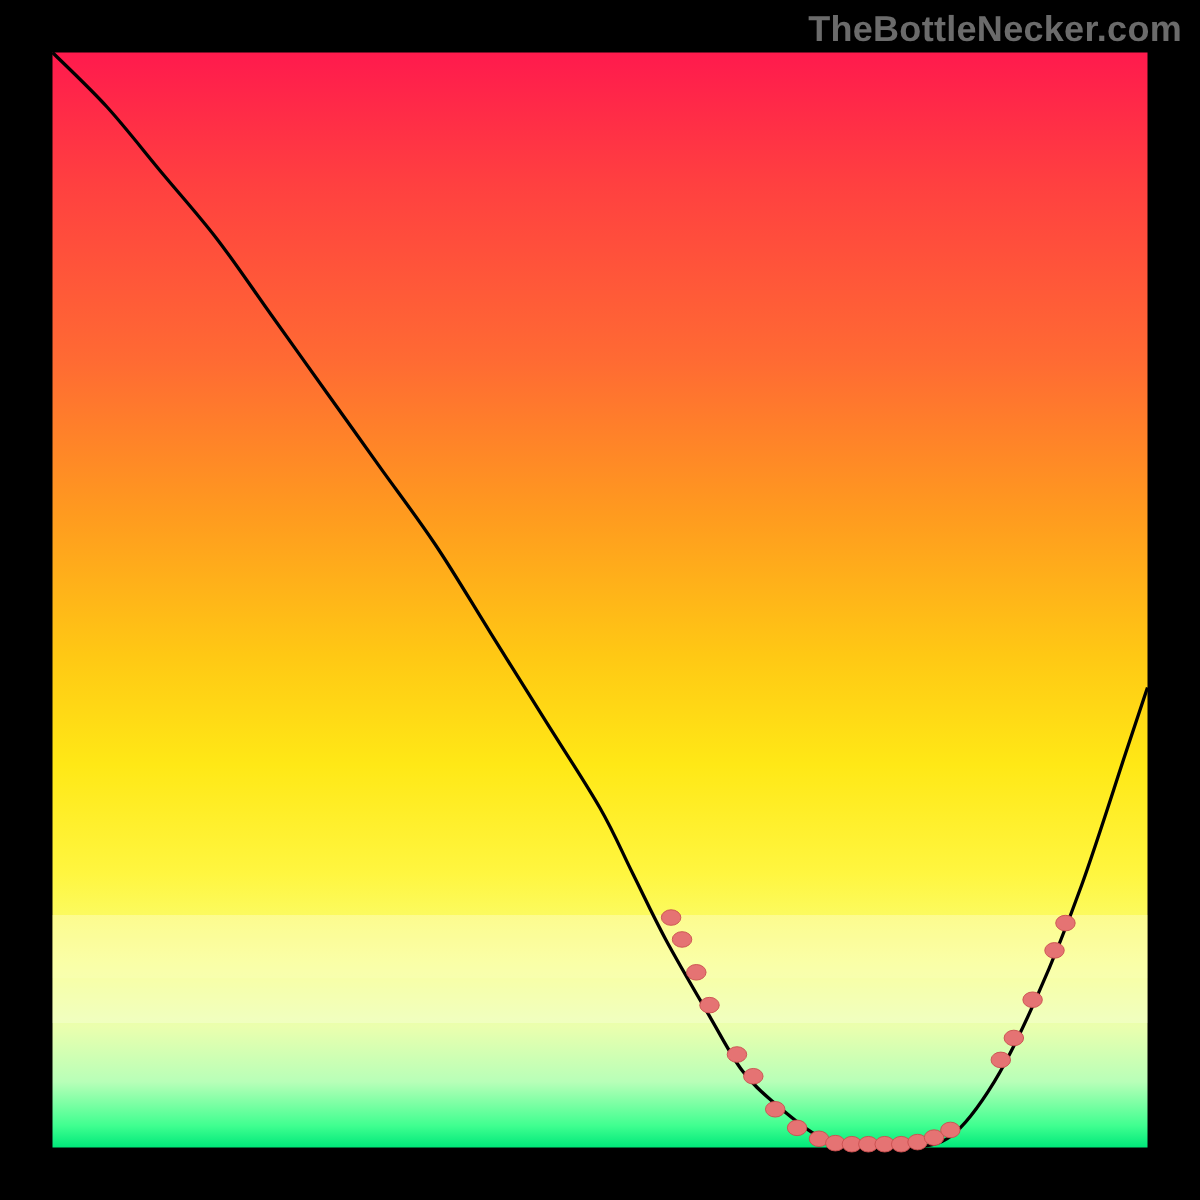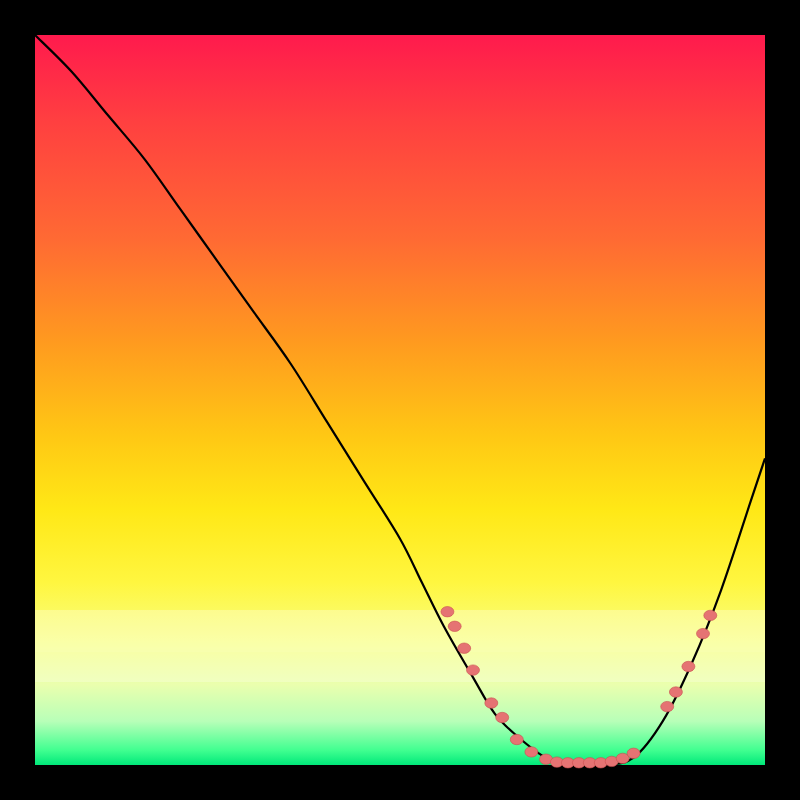--- a/index.html
+++ b/index.html
@@ -80,20 +80,21 @@
 </head>
 <body>
 
 <div class="frame">
 
   <div class="plot-area"></div>
 
   <div class="whiteband" style="top:610px;height:42px;background:rgba(255,255,255,0.30);"></div>
   <div class="whiteband" style="top:652px;height:30px;background:rgba(255,255,255,0.25);"></div>
 
+  <div class="watermark">TheBottleNecker.com</div>
 
   <svg class="curve" viewBox="0 0 730 730">
     <path id="curve-path" class="curve-path" d="M 0.0 0.0 C 6.1 6.1, 24.3 23.1, 36.5 36.5 C 48.7 49.9, 60.8 65.7, 73.0 80.3 C 85.2 94.9, 97.3 108.3, 109.5 124.1 C 121.7 139.9, 133.8 158.2, 146.0 175.2 C 158.2 192.2, 170.3 209.3, 182.5 226.3 C 194.7 243.3, 206.8 260.4, 219.0 277.4 C 231.2 294.4, 243.3 310.2, 255.5 328.5 C 267.7 346.7, 279.8 367.4, 292.0 386.9 C 304.2 406.4, 316.3 425.8, 328.5 445.3 C 340.7 464.8, 355.3 486.7, 365.0 503.7 C 374.7 520.7, 379.6 532.9, 386.9 547.5 C 394.2 562.1, 400.3 575.5, 408.8 591.3 C 417.3 607.1, 429.5 627.8, 438.0 642.4 C 446.5 657.0, 452.6 669.2, 459.9 678.9 C 467.2 688.6, 473.3 693.5, 481.8 700.8 C 490.3 708.1, 501.3 717.8, 511.0 722.7 C 520.7 727.6, 530.5 728.8, 540.2 730.0 C 549.9 731.2, 559.7 731.2, 569.4 730.0 C 579.1 728.8, 588.9 730.0, 598.6 722.7 C 608.3 715.4, 618.1 702.0, 627.8 686.2 C 637.5 670.4, 647.3 649.7, 657.0 627.8 C 666.7 605.9, 676.5 581.6, 686.2 554.8 C 695.9 528.0, 708.1 489.1, 715.4 467.2 C 722.7 445.3, 727.6 430.7, 730.0 423.4 "></path>
     <g id="markers">
         <ellipse cx="412.4" cy="576.7" rx="6.5" ry="5.2" class="marker"></ellipse>
         <ellipse cx="419.7" cy="591.3" rx="6.5" ry="5.2" class="marker"></ellipse>
         <ellipse cx="429.2" cy="613.2" rx="6.5" ry="5.2" class="marker"></ellipse>
         <ellipse cx="438.0" cy="635.1" rx="6.5" ry="5.2" class="marker"></ellipse>
         <ellipse cx="456.3" cy="668.0" rx="6.5" ry="5.2" class="marker"></ellipse>
         <ellipse cx="467.2" cy="682.5" rx="6.5" ry="5.2" class="marker"></ellipse>

